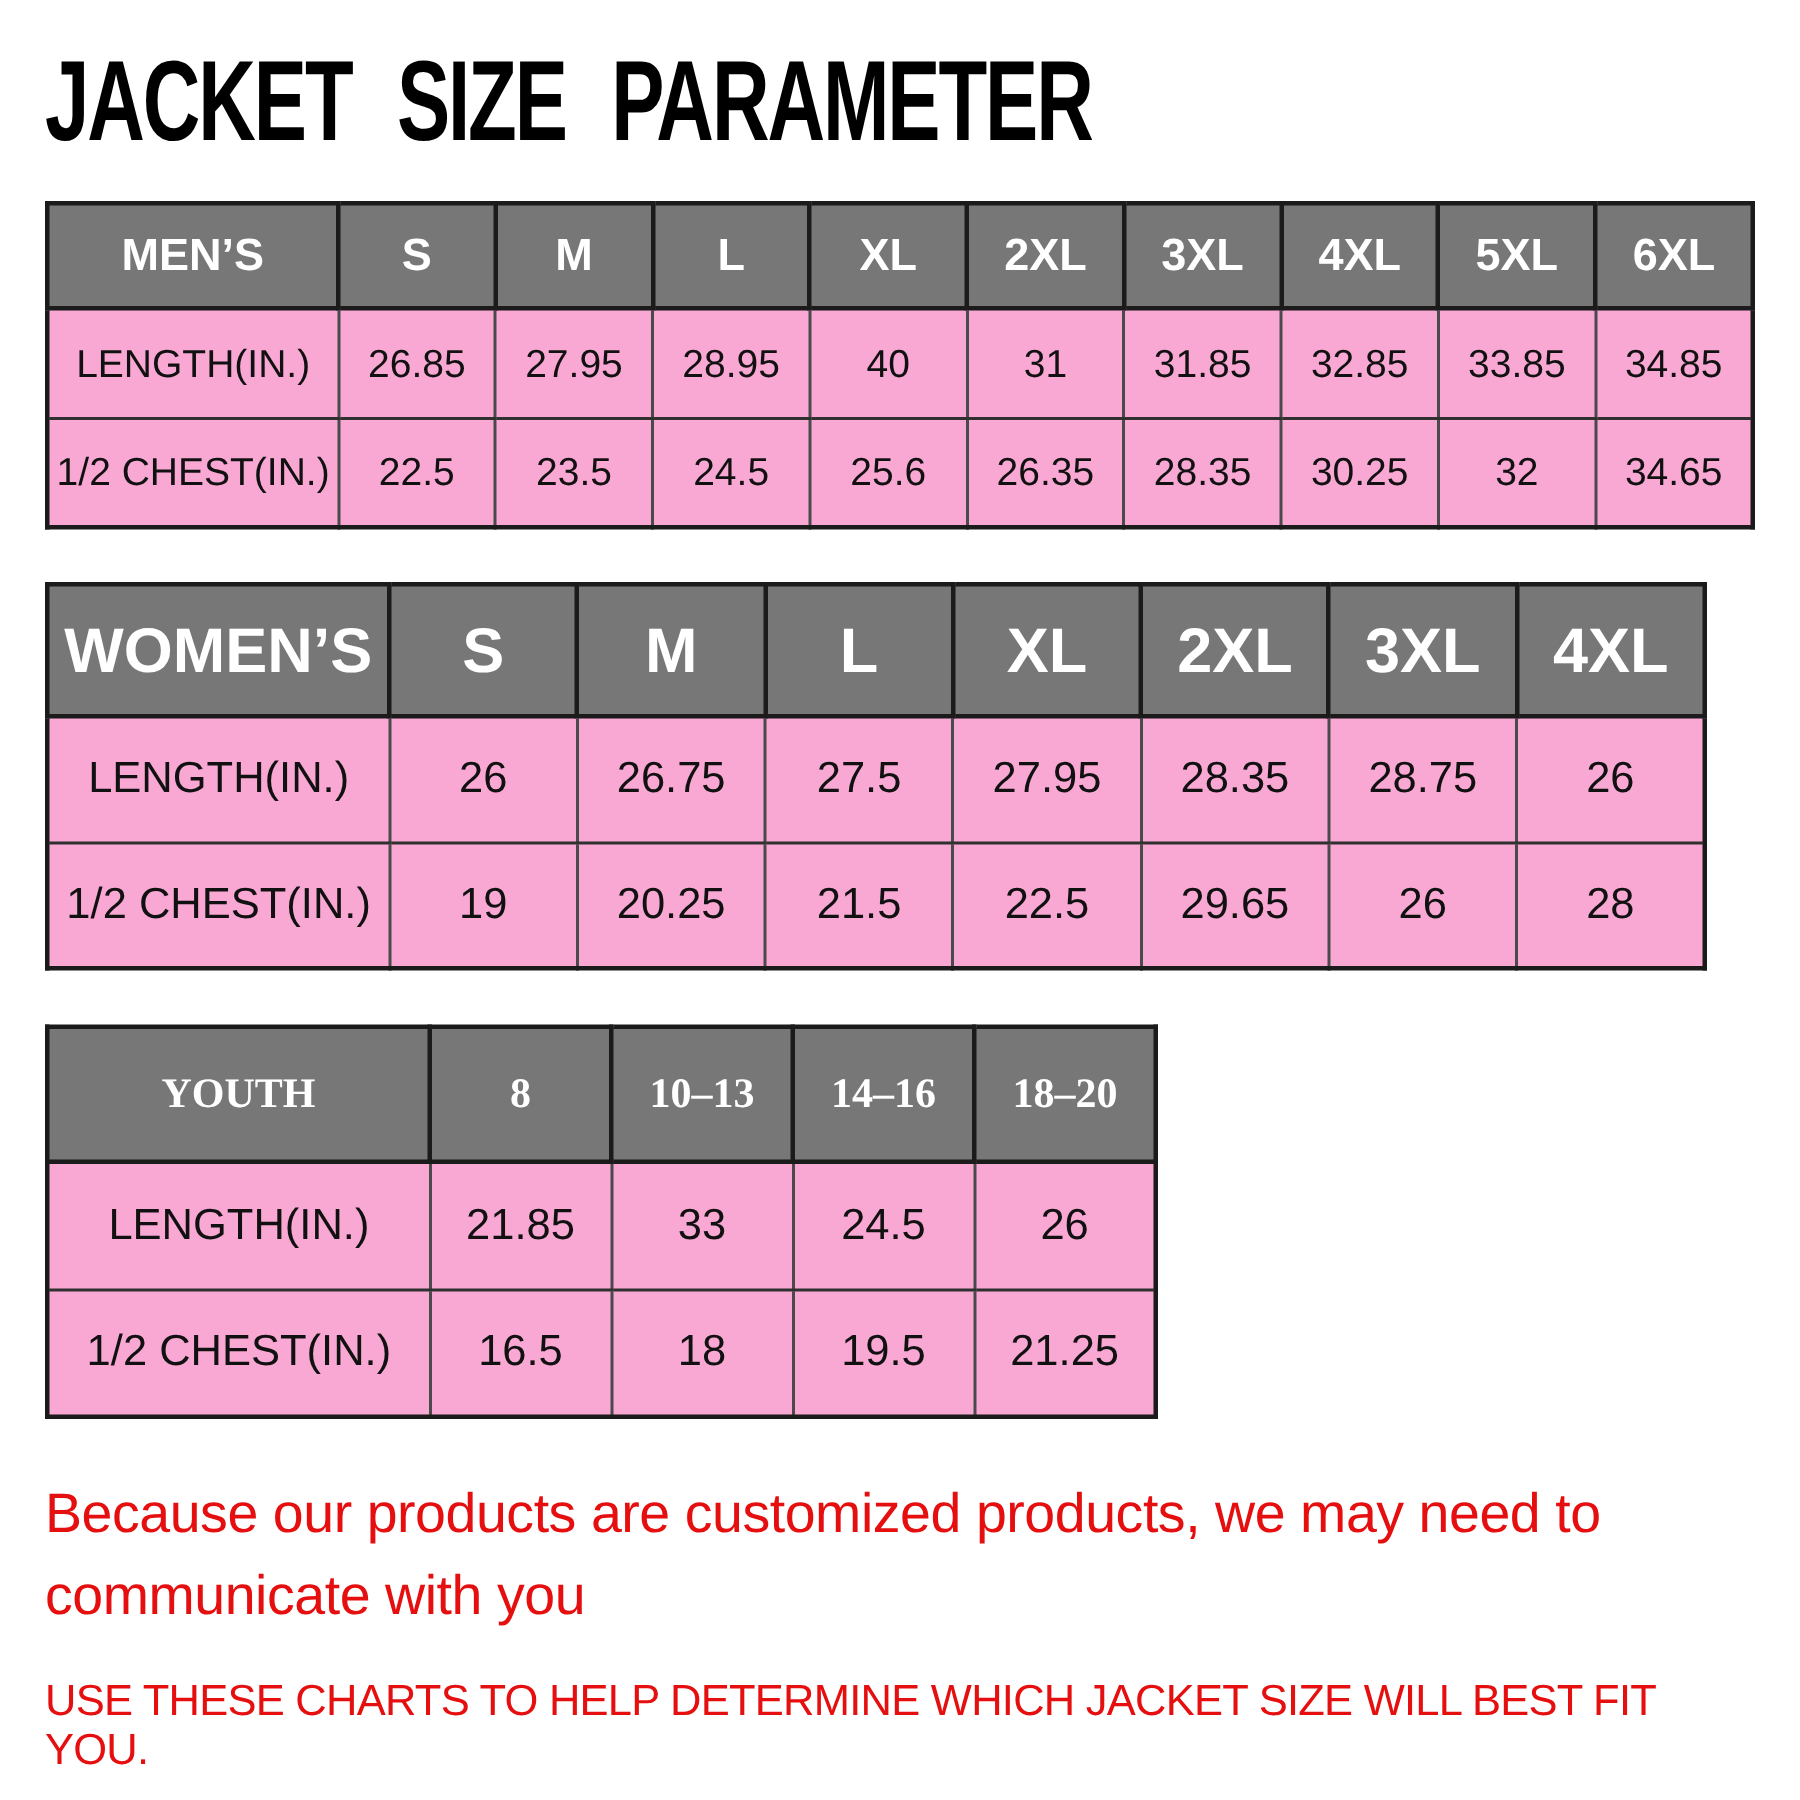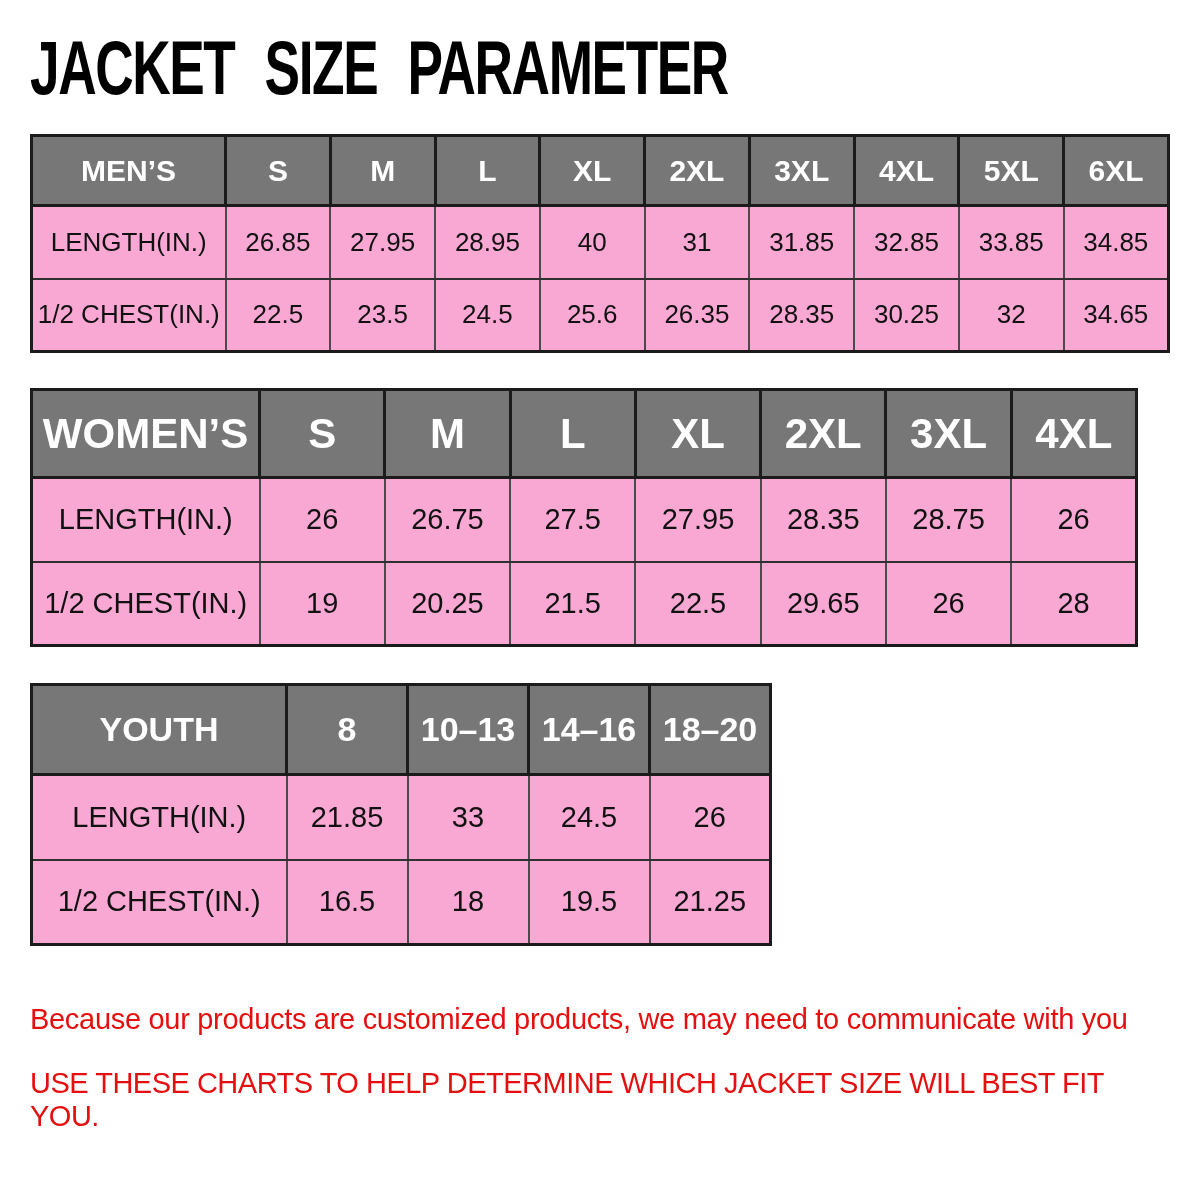--- a/index.html
+++ b/index.html
@@ -49,28 +49,28 @@
   table.mens thead th{ height:70px; font-size:30px; }
   table.mens thead th:first-child{ width:194px; }
   table.mens tbody th, table.mens tbody td{ height:73px; font-size:26px; }
 
   table.womens{ width:1108px; margin-top:35px; }
   table.womens thead th{ height:88px; font-size:42px; }
   table.womens thead th:first-child{ width:228px; }
   table.womens tbody th, table.womens tbody td{ height:84px; font-size:29px; }
 
   table.youth{ width:742px; margin-top:36px; }
-  table.youth thead th{ height:90px; font-size:34px; }
+  table.youth thead th{ height:90px; font-size:28px;font-family:Liberation Serif, serif; }
   table.youth thead th:first-child{ width:255px; }
   table.youth tbody th, table.youth tbody td{ height:85px; font-size:29px; }
 
   
   .notice{
-    margin-top:52px; color:var(--red);
-    font-size:29px; line-height:1.48; letter-spacing:-0.3px;
+    margin-top:36px; color:var(--red);
+    font-size:37px; line-height:1.48; letter-spacing:-0.3px;
   }
   .advice{
     margin-top:26px; color:var(--red);
     font-size:29px; letter-spacing:-0.5px;
   }
 </style>
 </head>
 <body>
 
 <div class="container">

